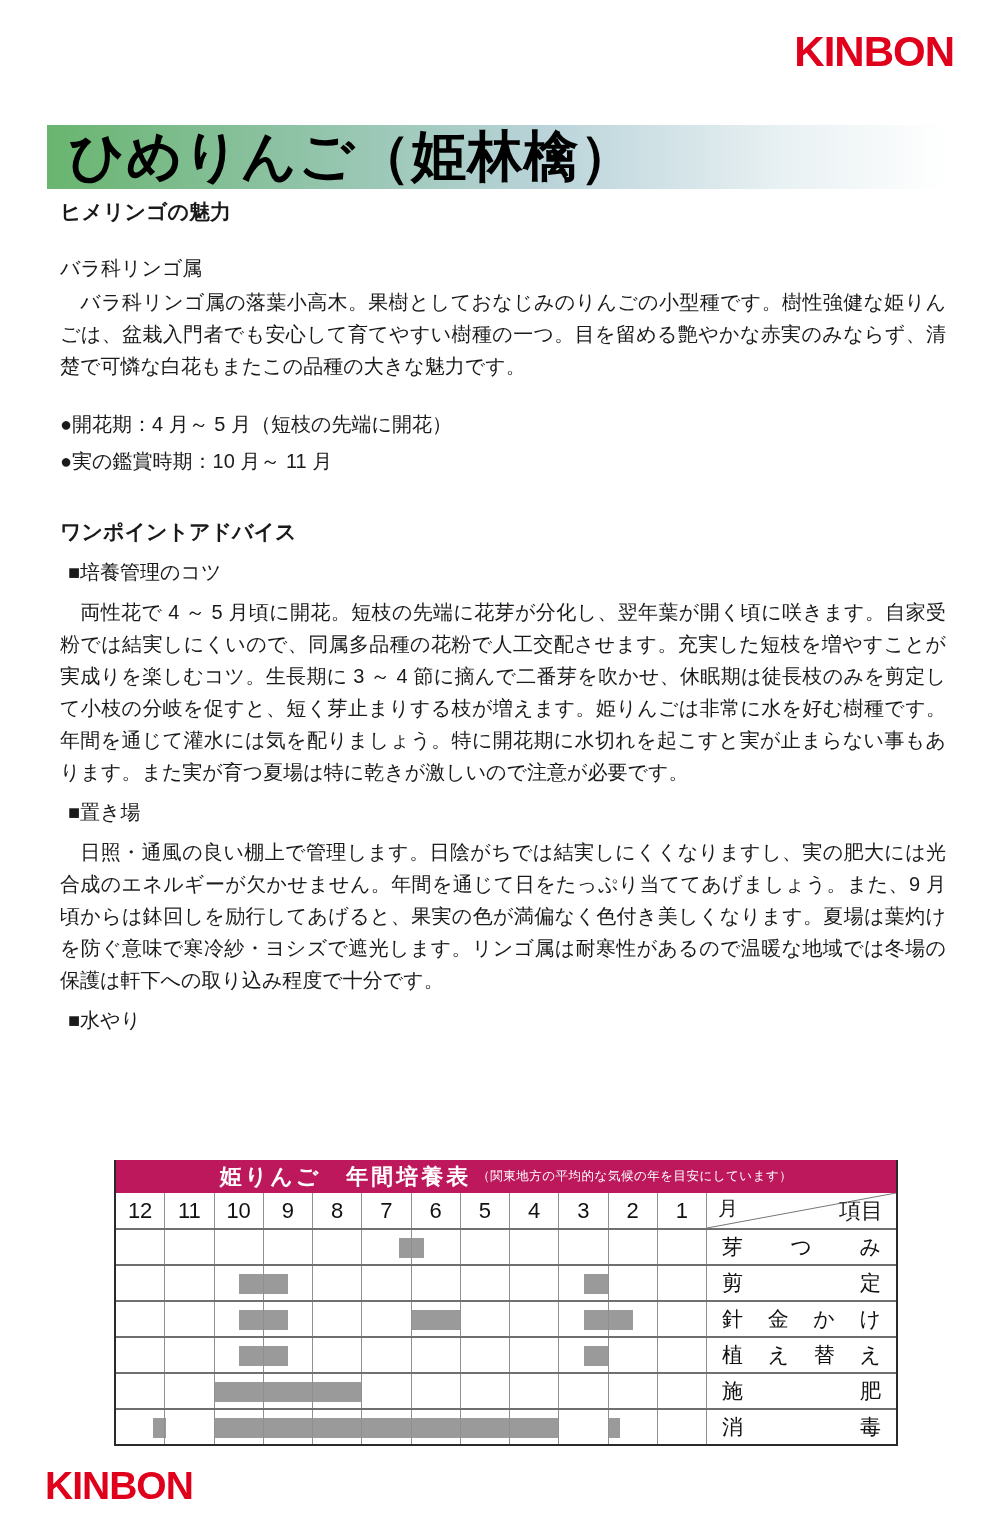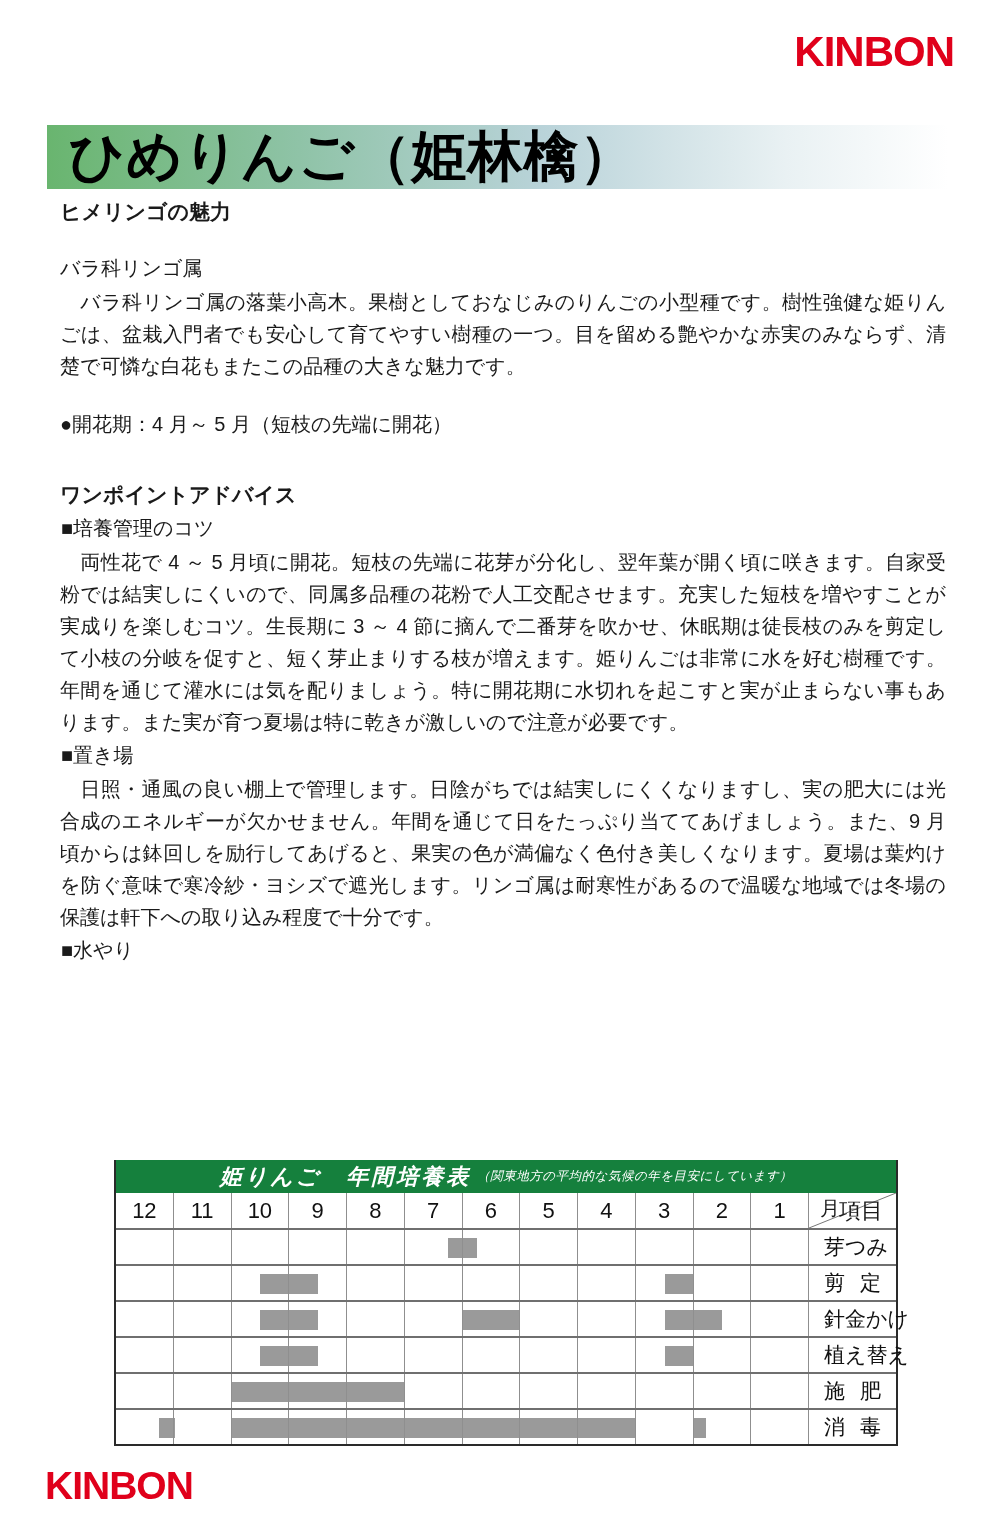--- a/index.html
+++ b/index.html
@@ -26,38 +26,37 @@
     font-size:55px;color:#000;letter-spacing:1px;white-space:nowrap;
   }
   
   .content{position:absolute;left:60px;top:196px;width:886px;font-size:20px;line-height:32px;}
   .sec-heading{margin:0;font-size:21px;font-weight:bold;line-height:32px;}
   .plainline{margin:24px 0 0 0;line-height:32px;}
   .para{margin:2px 0 0 0;line-height:32px;text-align:justify;}
   .bullets{list-style:none;margin:24px 0 0 0;padding:0;}
   .bullets li{line-height:37px;}
   .advice-heading{margin:36px 0 0 0;font-size:21px;font-weight:bold;line-height:32px;}
-  .subheading{margin:1px;line-height:32px;}
+  .subheading{margin:8px;line-height:32px;}
   
   .cal{
     position:absolute;left:114px;top:1160px;width:784px;
     border:2px solid #2a2a2a;border-top:none;background:#fff;box-sizing:border-box;
   }
   .cal-titlebar{
-    height:33px;background:#15803d;color:#fff;display:flex;align-items:center;justify-content:center;
+    height:33px;background:#be185d;color:#fff;display:flex;align-items:center;justify-content:center;
     white-space:nowrap;
-    font-style:italic;
   }
   .cal-title{
     font-family:"Liberation Serif","DejaVu Serif",serif;font-weight:bold;font-size:22px;letter-spacing:3px;
   }
   .cal-subtitle{font-size:12.5px;margin-left:6px;letter-spacing:0.5px;}
   .cal-row{display:flex;height:36px;border-top:2px solid #6f6f6f;box-sizing:border-box;}
   .cal-row.cal-head{height:35px;border-top:none;}
-  .cal-months{position:relative;width:693px;flex:none;display:flex;box-sizing:border-box;}
+  .cal-months{position:relative;width:591px;flex:none;display:flex;box-sizing:border-box;}
   .cal-mcell{
     position:relative;flex:1 1 0;border-right:1px solid #8f8f8f;box-sizing:border-box;
     display:flex;align-items:center;justify-content:center;font-size:22px;color:#111;
   }
   .cal-bar{position:absolute;top:8px;height:20px;background:#9a9a9a;}
   .cal-item-head{position:relative;flex:1;box-sizing:border-box;}
   .cal-item-head svg{position:absolute;left:0;top:0;width:100%;height:100%;}
   .corner-month{position:absolute;left:11px;top:2px;font-size:20px;}
   .corner-item{position:absolute;right:13px;bottom:2px;font-size:22px;}
   .cal-item-label{
@@ -76,20 +75,21 @@
     <span class="banner-title">ひめりんご（姫林檎）</span>
   </div>
 
   <div class="content">
     <h2 class="sec-heading">ヒメリンゴの魅力</h2>
     <p class="plainline">バラ科リンゴ属</p>
     <p class="para">　バラ科リンゴ属の落葉小高木。果樹としておなじみのりんごの小型種です。樹性強健な姫りんごは、盆栽入門者でも安心して育てやすい樹種の一つ。目を留める艶やかな赤実のみならず、清楚で可憐な白花もまたこの品種の大きな魅力です。</p>
 
     <ul class="bullets">
       <li>●開花期：4 月～ 5 月（短枝の先端に開花）</li>
+      <li>●実の鑑賞時期：10 月～ 11 月</li>
     </ul>
 
     <h2 class="advice-heading">ワンポイントアドバイス</h2>
 
     <p class="subheading">■培養管理のコツ</p>
     <p class="para">　両性花で 4 ～ 5 月頃に開花。短枝の先端に花芽が分化し、翌年葉が開く頃に咲きます。自家受粉では結実しにくいので、同属多品種の花粉で人工交配させます。充実した短枝を増やすことが実成りを楽しむコツ。生長期に 3 ～ 4 節に摘んで二番芽を吹かせ、休眠期は徒長枝のみを剪定して小枝の分岐を促すと、短く芽止まりする枝が増えます。姫りんごは非常に水を好む樹種です。年間を通じて灌水には気を配りましょう。特に開花期に水切れを起こすと実が止まらない事もあります。また実が育つ夏場は特に乾きが激しいので注意が必要です。</p>
 
     <p class="subheading">■置き場</p>
     <p class="para">　日照・通風の良い棚上で管理します。日陰がちでは結実しにくくなりますし、実の肥大には光合成のエネルギーが欠かせません。年間を通じて日をたっぷり当ててあげましょう。また、9 月頃からは鉢回しを励行してあげると、果実の色が満偏なく色付き美しくなります。夏場は葉灼けを防ぐ意味で寒冷紗・ヨシズで遮光します。リンゴ属は耐寒性があるので温暖な地域では冬場の保護は軒下への取り込み程度で十分です。</p>
 

